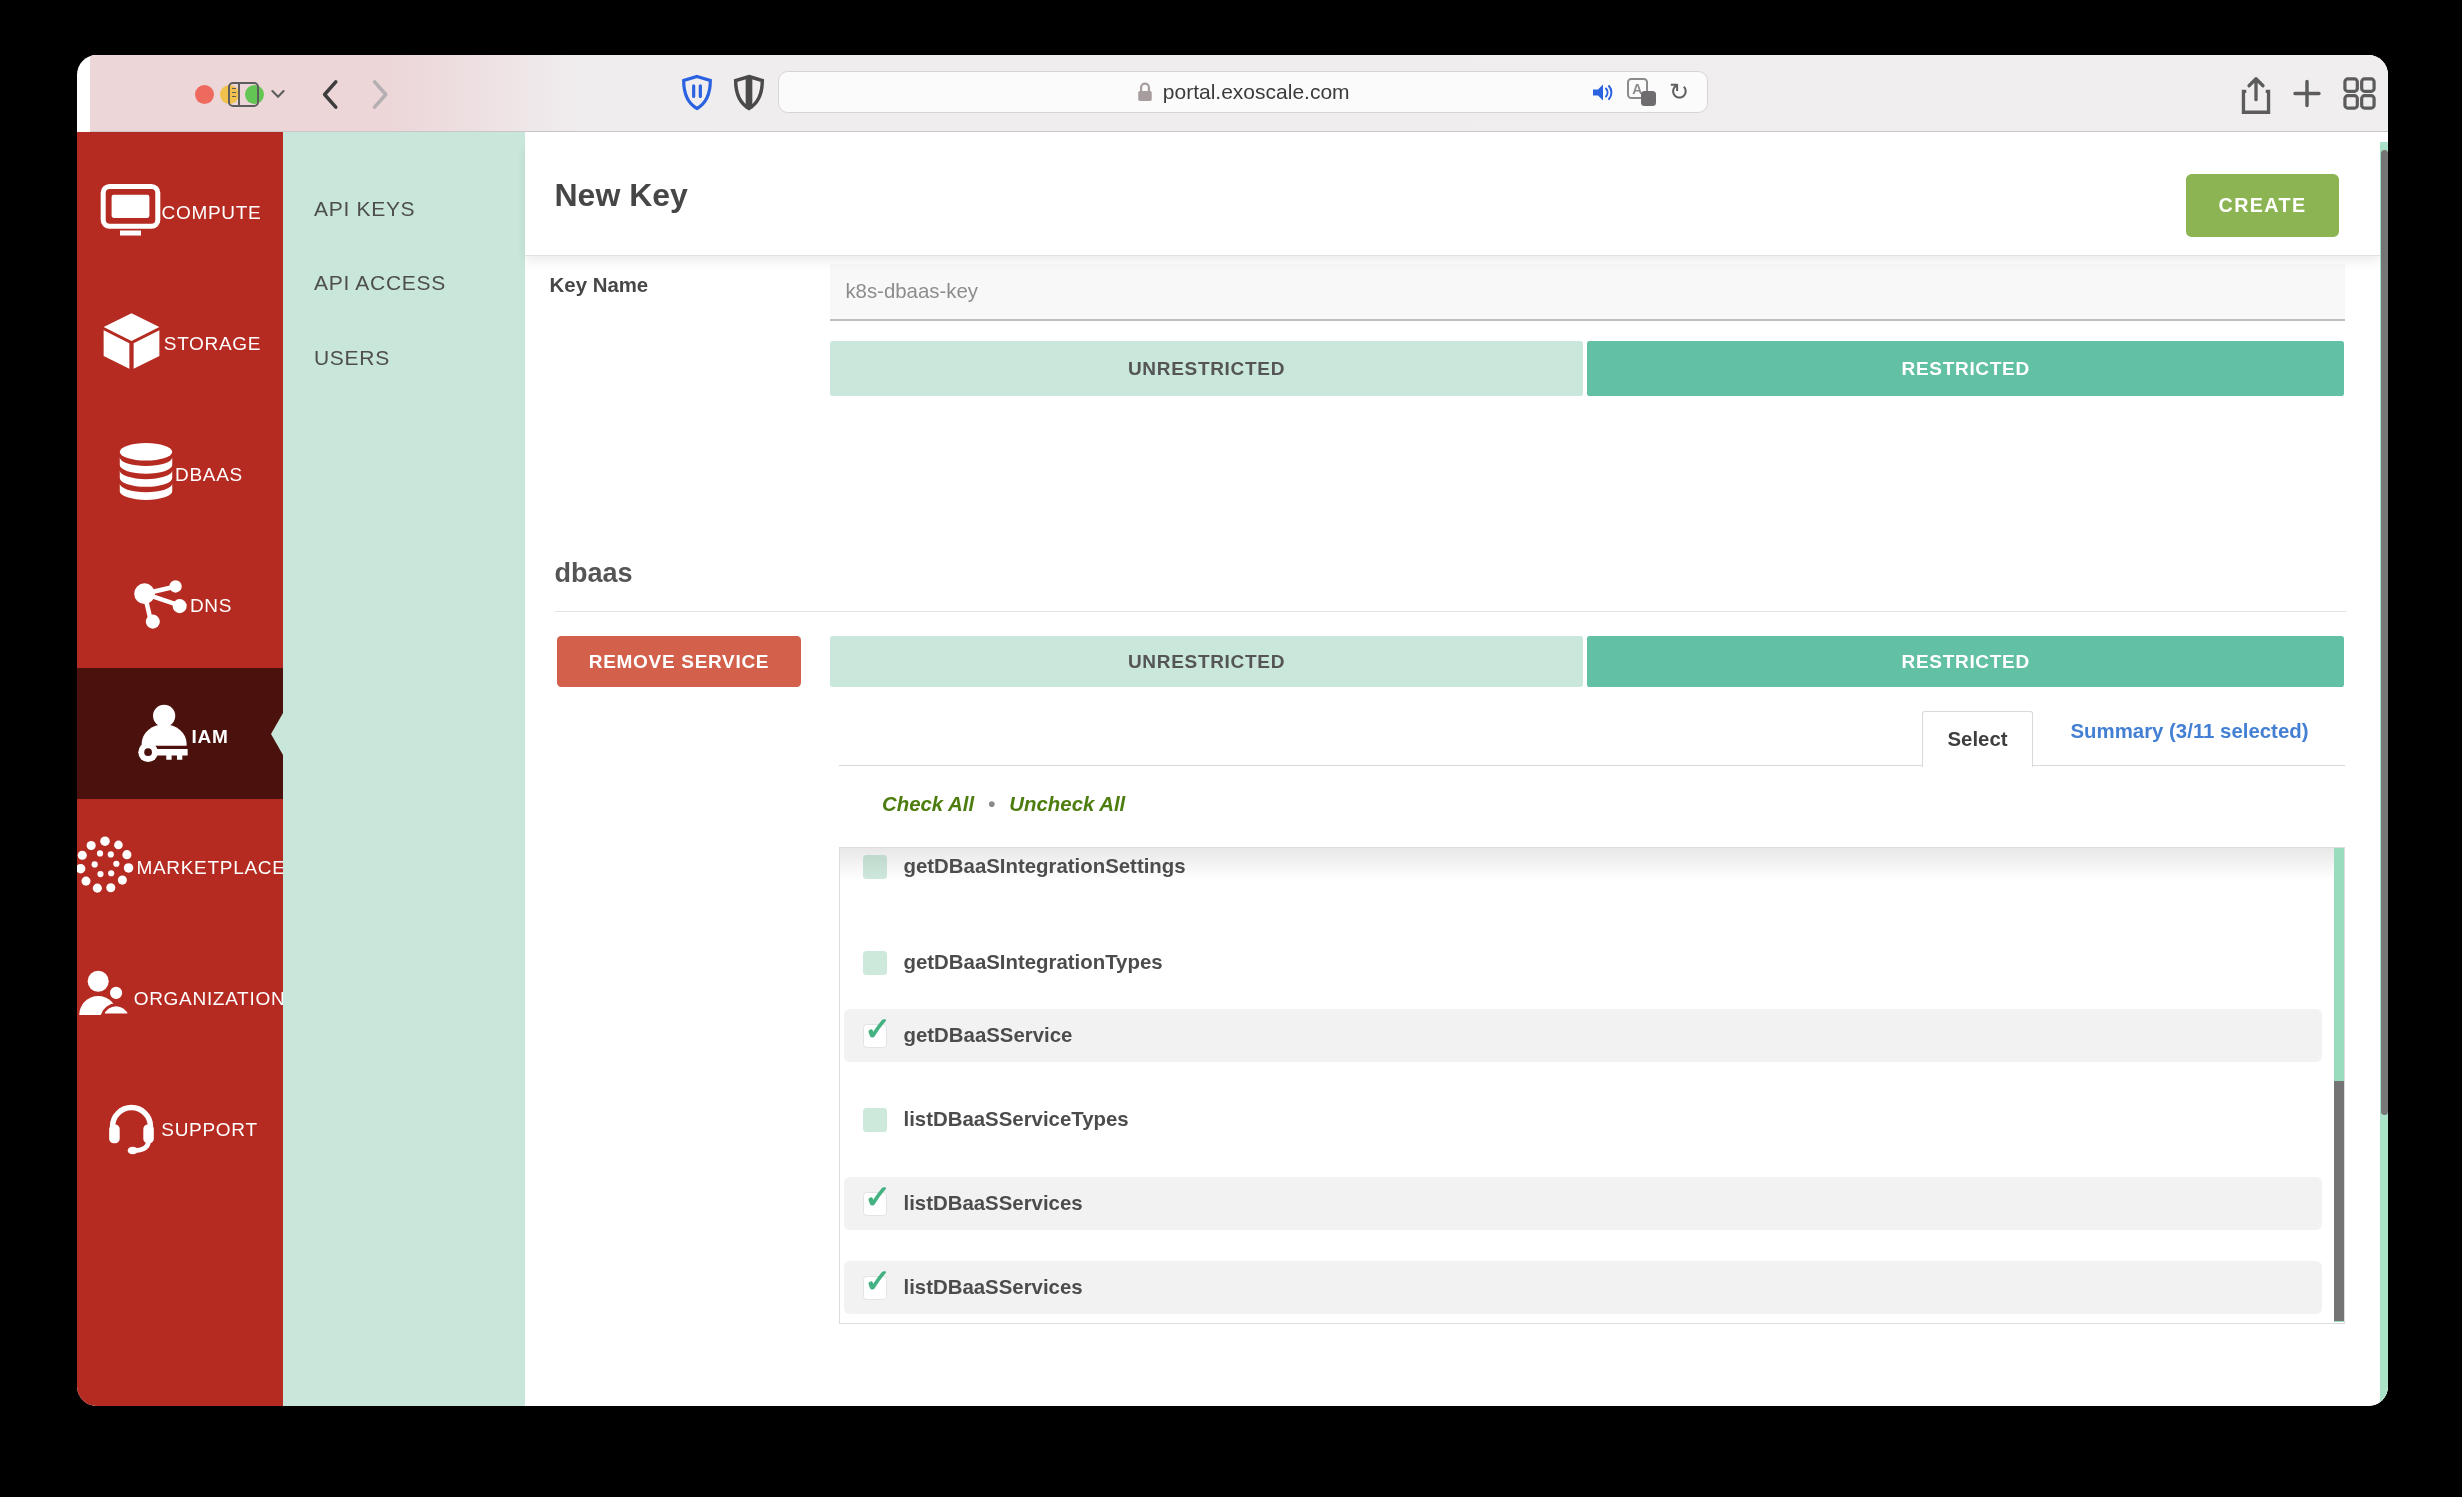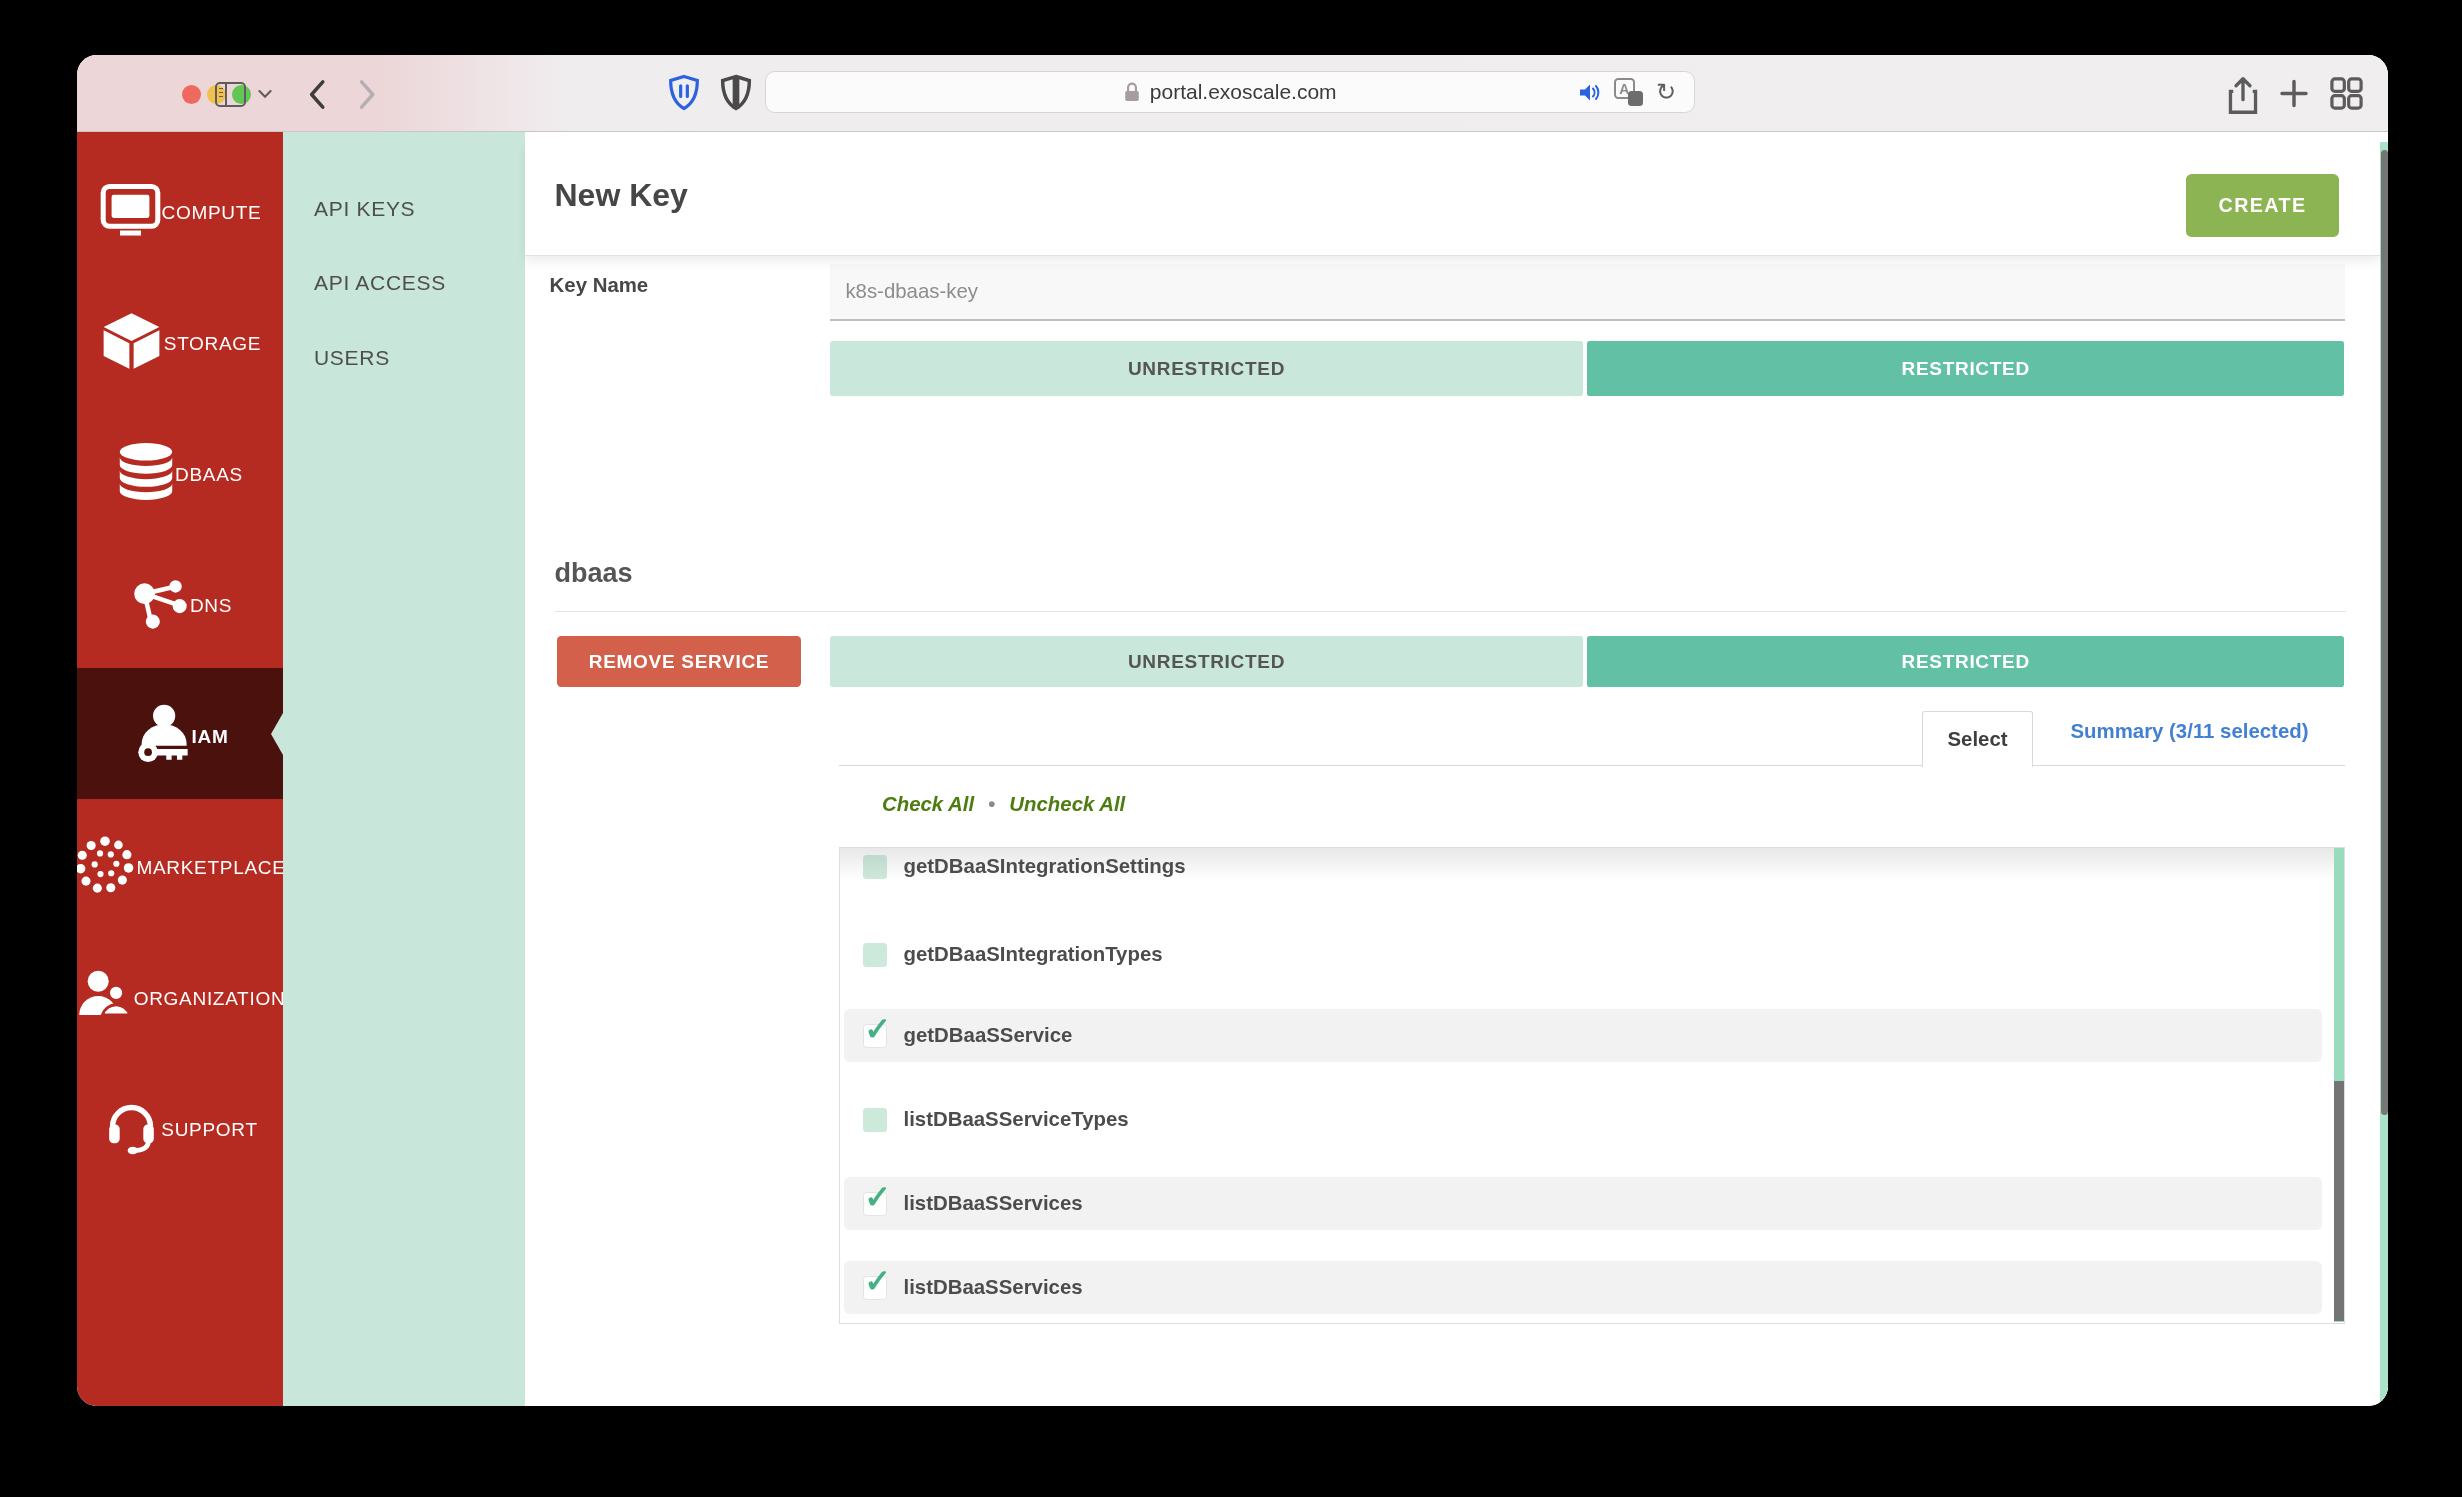--- a/index.html
+++ b/index.html
@@ -6,21 +6,21 @@
   html,body { background:#000; }
   body { font-family:"Liberation Sans", sans-serif; }
   .stage { position:relative; width:2462px; height:1498px; background:#000; overflow:hidden; }
 
   
   .window { position:absolute; left:77px; top:55px; width:2311px; height:1351px;
             border-radius:19.7px; overflow:hidden; background:#fff;
             box-shadow:0 32px 84px rgba(0,0,0,.65); }
 
   
-  .toolbar { position:absolute; left:0; top:0; width:100%; height:77px;
+  .toolbar { position:absolute; left:13px; top:0; width:100%; height:77px;
              background:linear-gradient(to right,#ecd6d8 0px,#ecd6d8 302px,#f0edef 491px,#f1eef0 100%);
              border-bottom:0.7px solid #c9c5c8; }
   .tl { position:absolute; top:29.5px; width:19px; height:19px; border-radius:50%; }
   .panel-icon { position:absolute; left:138px; top:27px; width:31px; height:25px; border:2.1px solid #5d5d5d; border-radius:4.9px; }
   .panel-icon .split { position:absolute; left:8.4px; top:0; width:2.1px; height:100%; background:#5d5d5d; }
   .panel-icon .l1,.panel-icon .l2,.panel-icon .l3 { position:absolute; left:2.1px; width:4.2px; height:1.4px; background:#5d5d5d; }
   .panel-icon .l1{top:3.5px}.panel-icon .l2{top:7.7px}.panel-icon .l3{top:12px}
   .chev-down { position:absolute; left:181px; top:34px; width:14px; height:9.8px; }
   .nav-arrow { position:absolute; top:24px; width:21px; height:31px; }
   .ext { position:absolute; top:18px; }
@@ -352,21 +352,21 @@
           <span class="blue-link">Uncheck All</span>
         </div>
 
         <div class="oplist">
 
           <div class="oprow" style="top:-7.7px">
             <span class="cb unchecked"></span>
             <span class="oplabel">getDBaaSIntegrationSettings</span>
           </div>
 
-          <div class="oprow" style="top:80px">
+          <div class="oprow" style="top:88px">
             <span class="cb unchecked"></span>
             <span class="oplabel">getDBaaSIntegrationTypes</span>
           </div>
 
           <div class="oprow checked" style="top:161px">
             <span class="cb checked">
               <span class="tick">✓</span>
             </span>
             <span class="oplabel">getDBaaSService</span>
           </div>

